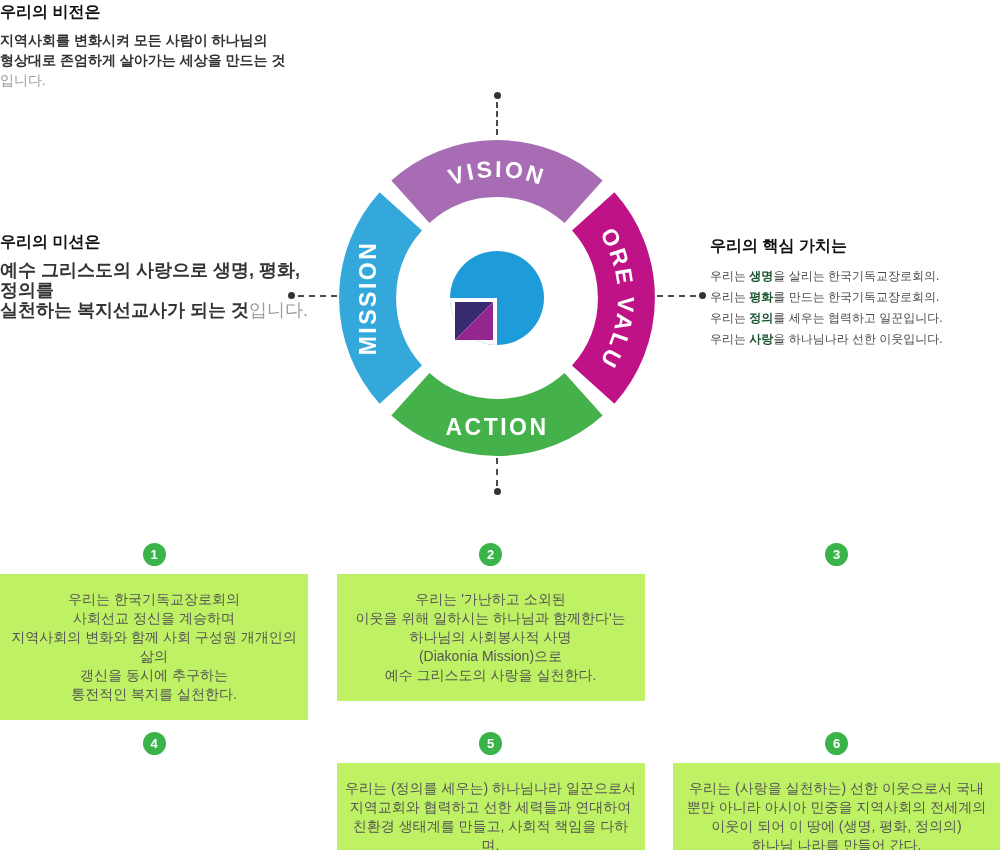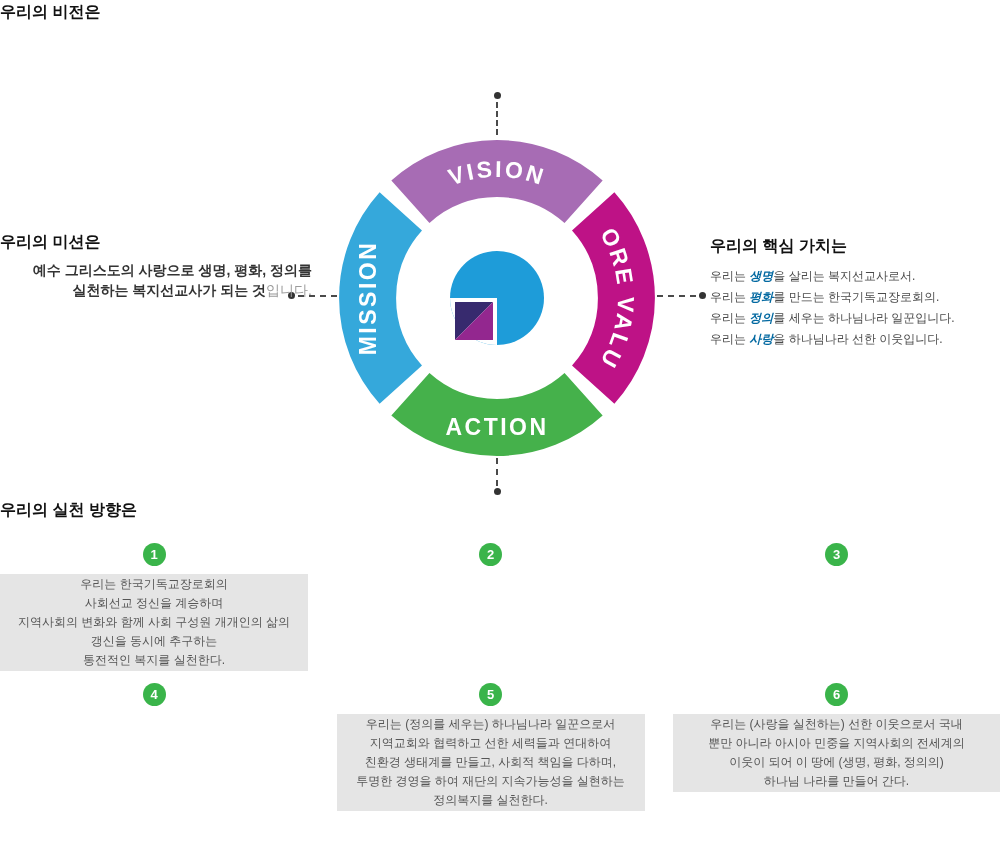--- a/index.html
+++ b/index.html
@@ -10,52 +10,54 @@
   .center-col { position:absolute; left:0; width:100%; text-align:left; }
   .sec-title { font-size:16px; font-weight:bold; color:#111; }
   .sec-body { margin-top:7px; font-size:14px; font-weight:bold; color:#333; line-height:20px; white-space:pre-line; }
   .t-light { color:#9b9b9b; font-weight:normal; }
   .t-block { display:block; }
 
   .vision-header { top:2px; }
 
   .side-block { position:absolute; }
   .mission-block { left:0; top:232px; width:312px; text-align:left; }
-  .mission-block .sec-body { font-size:14px;text-align:right; }
+  .mission-block .sec-body { font-size:18px; }
   .core-block { left:710px; top:236px; width:292px; text-align:left; }
   .cv-list { margin-top:9px; }
   .cv-line { font-size:12px; color:#4a4a4a; line-height:21px; }
-  .cv-line b { color:#0369a1;font-style:italic; }
+  .cv-line b { color:#14532d; }
 
   .wheel-wrap { position:absolute; left:336px; top:137px; width:322px; height:322px; }
   .wlabel { fill:#fff; font-weight:bold; font-size:23px; letter-spacing:2.5px;
             font-family:"Liberation Sans","DejaVu Sans",sans-serif; }
 
   .dot { position:absolute; width:7px; height:7px; border-radius:50%; background:#333; }
   .vline { position:absolute; width:0; border-left:2px dashed #4a4a4a; }
   .hline { position:absolute; height:0; border-top:2px dashed #4a4a4a; }
 
   .action-title { top:500px; }
 
   .grid { position:absolute; top:543px; left:0; width:1000px; display:flex; flex-direction:column; gap:12px; }
   .grid-row { display:flex; justify-content:space-between; }
   .cell { width:308px; display:flex; flex-direction:column; align-items:center; }
   .grid-row .cell:nth-child(3) { width:327px; }
   .badge { width:23px; height:23px; border-radius:50%; background:#3ab44a; color:#fff;
            font-size:13px; font-weight:bold; line-height:23px; text-align:center; margin-bottom:8px; }
-  .box { background:#e5e5e5; width:100%; padding:1px 8px; font-size:12px; line-height:19px;
+  .box { background:#bef264; width:100%; padding:16px 8px; font-size:14px; line-height:19px;
          color:#555; text-align:center; white-space:pre-line; }
 </style>
 </head>
 <body>
 
 <div class="stage">
 
   <div class="vision-header center-col">
     <div class="sec-title">우리의 비전은</div>
+    <div class="sec-body"><span>지역사회를 변화시켜 모든 사람이 하나님의
+형상대로 존엄하게 살아가는 세상을 만드는 것</span><span class="t-light t-block">입니다.</span></div>
   </div>
 
   <div class="dot" style="left:494px; top:92px;"></div>
   <div class="vline" style="left:496px; top:102px; height:33px;"></div>
 
   <div class="dot" style="left:288px; top:292px;"></div>
   <div class="hline" style="left:298px; top:295px; width:39px;"></div>
 
   <div class="hline" style="left:657px; top:295px; width:39px;"></div>
   <div class="dot" style="left:699px; top:292px;"></div>
@@ -65,23 +67,23 @@
 
   <div class="side-block mission-block">
     <div class="sec-title">우리의 미션은</div>
     <div class="sec-body"><span>예수 그리스도의 사랑으로 생명, 평화, 정의를
 실천하는 복지선교사가 되는 것</span><span class="t-light">입니다.</span></div>
   </div>
 
   <div class="side-block core-block">
     <div class="sec-title">우리의 핵심 가치는</div>
     <div class="cv-list">
-      <div class="cv-line"><span>우리는 </span><b>생명</b><span>을 살리는 복지선교사로서.</span></div>
+      <div class="cv-line"><span>우리는 </span><b>생명</b><span>을 살리는 한국기독교장로회의.</span></div>
       <div class="cv-line"><span>우리는 </span><b>평화</b><span>를 만드는 한국기독교장로회의.</span></div>
-      <div class="cv-line"><span>우리는 </span><b>정의</b><span>를 세우는 하나님나라 일꾼입니다.</span></div>
+      <div class="cv-line"><span>우리는 </span><b>정의</b><span>를 세우는 협력하고 일꾼입니다.</span></div>
       <div class="cv-line"><span>우리는 </span><b>사랑</b><span>을 하나님나라 선한 이웃입니다.</span></div>
     </div>
   </div>
 
   <div class="wheel-wrap">
     <svg width="322" height="322" viewBox="0 0 322 322">
       <defs>
         <path id="arc-top" d="M 56.2 100.5 A 121 121 0 0 1 265.8 100.5"></path>
         <path id="arc-right" d="M 265.8 100.5 A 121 121 0 0 1 265.8 221.5"></path>
       </defs>
@@ -96,36 +98,38 @@
       <text class="wlabel" x="161" y="298" text-anchor="middle">ACTION</text>
       <text class="wlabel" x="39.5" y="161" transform="rotate(-90 39.5 161)" text-anchor="middle">MISSION</text>
 
       <circle cx="161" cy="161" r="47" fill="#1e9cd9"></circle>
       <path d="M 161 161 L 161 208 A 47 47 0 0 1 114 161 Z" fill="#ffffff"></path>
       <polygon points="119,165 157,165 119,203" fill="#372a6e"></polygon>
       <polygon points="157,165 157,203 119,203" fill="#93278f"></polygon>
     </svg>
   </div>
 
-  <div class="action-title center-col">
-    <div class="sec-title">우리의 실천 방향은</div>
-  </div>
 
   <div class="grid">
     <div class="grid-row">
       <div class="cell">
         <div class="badge">1</div>
         <div class="box">우리는 한국기독교장로회의
 사회선교 정신을 계승하며
 지역사회의 변화와 함께 사회 구성원 개개인의 삶의
 갱신을 동시에 추구하는
 통전적인 복지를 실천한다.</div>
       </div>
       <div class="cell">
         <div class="badge">2</div>
+        <div class="box">우리는 '가난하고 소외된
+이웃을 위해 일하시는 하나님과 함께한다'는
+하나님의 사회봉사적 사명
+(Diakonia Mission)으로
+예수 그리스도의 사랑을 실천한다.</div>
       </div>
       <div class="cell">
         <div class="badge">3</div>
       </div>
     </div>
     <div class="grid-row">
       <div class="cell">
         <div class="badge">4</div>
       </div>
       <div class="cell">

